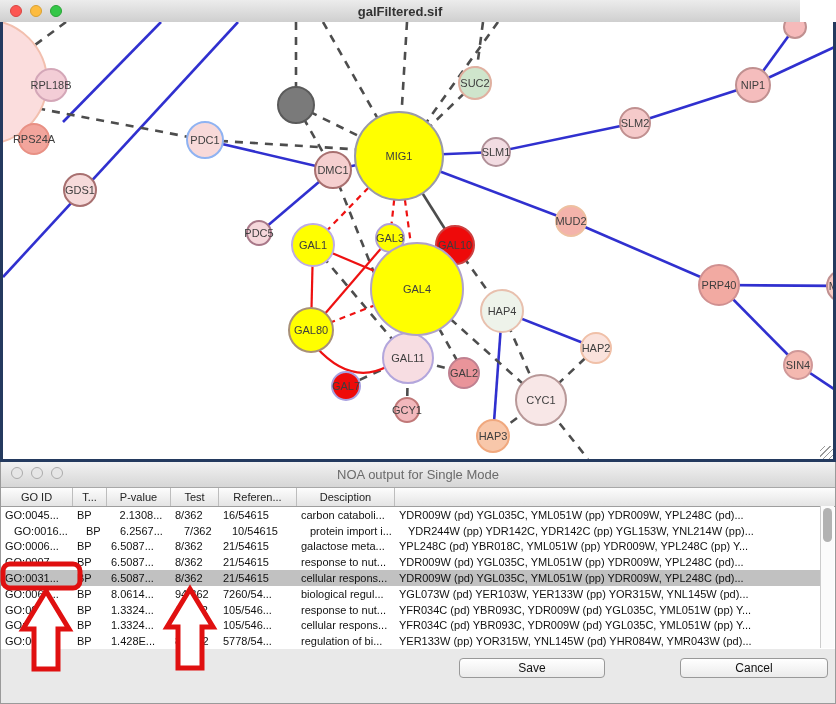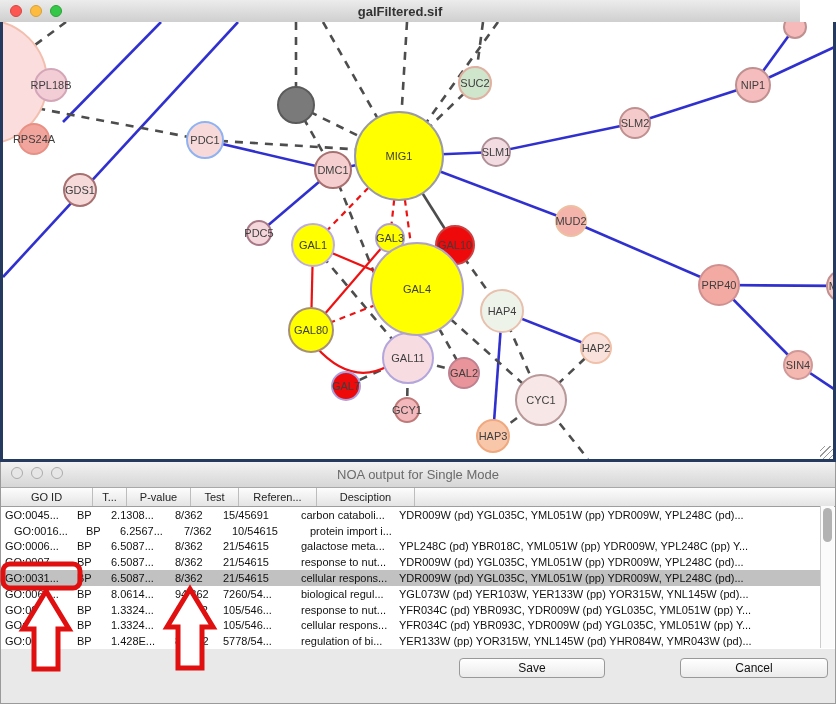--- a/index.html
+++ b/index.html
@@ -206,44 +206,45 @@
     <div class="noa-titlebar">
       <div class="lights">
         <span class="light hollow"></span>
         <span class="light hollow"></span>
         <span class="light hollow"></span>
       </div>
       <div class="title">NOA output for Single Mode</div>
     </div>
 
     <div class="thead" id="thead">
-        <div class="hcell" style="width: 92px;">GO ID</div>
+        <div class="hcell" style="width: 72px;">GO ID</div>
         <div class="hcell" style="width: 34px;">T...</div>
         <div class="hcell" style="width: 64px;">P-value</div>
         <div class="hcell" style="width: 48px;">Test</div>
         <div class="hcell" style="width: 78px;">Referen...</div>
         <div class="hcell" style="width: 98px;">Desciption</div>
       </div>
     <div class="tbody" id="tbody">
         <div class="trow">
           <div class="tcell" style="width: 72px;">GO:0045...</div>
           <div class="tcell" style="width: 34px;">BP</div>
-          <div class="tcell" style="width: 64px;">2.1308...</div>
+          <div class="tcell" style="width: 64px; text-align: center;">2.1308...</div>
           <div class="tcell" style="width: 48px;">8/362</div>
-          <div class="tcell" style="width: 78px;">15/45691</div>
+          <div class="tcell" style="width: 78px;">16/54615</div>
           <div class="tcell" style="width: 98px;">carbon cataboli...</div>
           <div class="tcell" style="flex: 1 1 0%;">YDR009W (pd) YGL035C, YML051W (pp) YDR009W, YPL248C (pd)...</div>
         </div>
         <div class="trow">
           <div class="tcell" style="width: 72px; margin-left: 9px;">GO:0016...</div>
           <div class="tcell" style="width: 34px;">BP</div>
           <div class="tcell" style="width: 64px;">6.2567...</div>
           <div class="tcell" style="width: 48px;">7/362</div>
           <div class="tcell" style="width: 78px;">10/54615</div>
           <div class="tcell" style="width: 98px;">protein import i...</div>
+          <div class="tcell" style="flex: 1 1 0%;">YDR244W (pp) YDR142C, YDR142C (pp) YGL153W, YNL214W (pp)...</div>
         </div>
         <div class="trow">
           <div class="tcell" style="width: 72px;">GO:0006...</div>
           <div class="tcell" style="width: 34px;">BP</div>
           <div class="tcell" style="width: 64px;">6.5087...</div>
           <div class="tcell" style="width: 48px;">8/362</div>
           <div class="tcell" style="width: 78px;">21/54615</div>
           <div class="tcell" style="width: 98px;">galactose meta...</div>
           <div class="tcell" style="flex: 1 1 0%;">YPL248C (pd) YBR018C, YML051W (pp) YDR009W, YPL248C (pp) Y...</div>
         </div>

